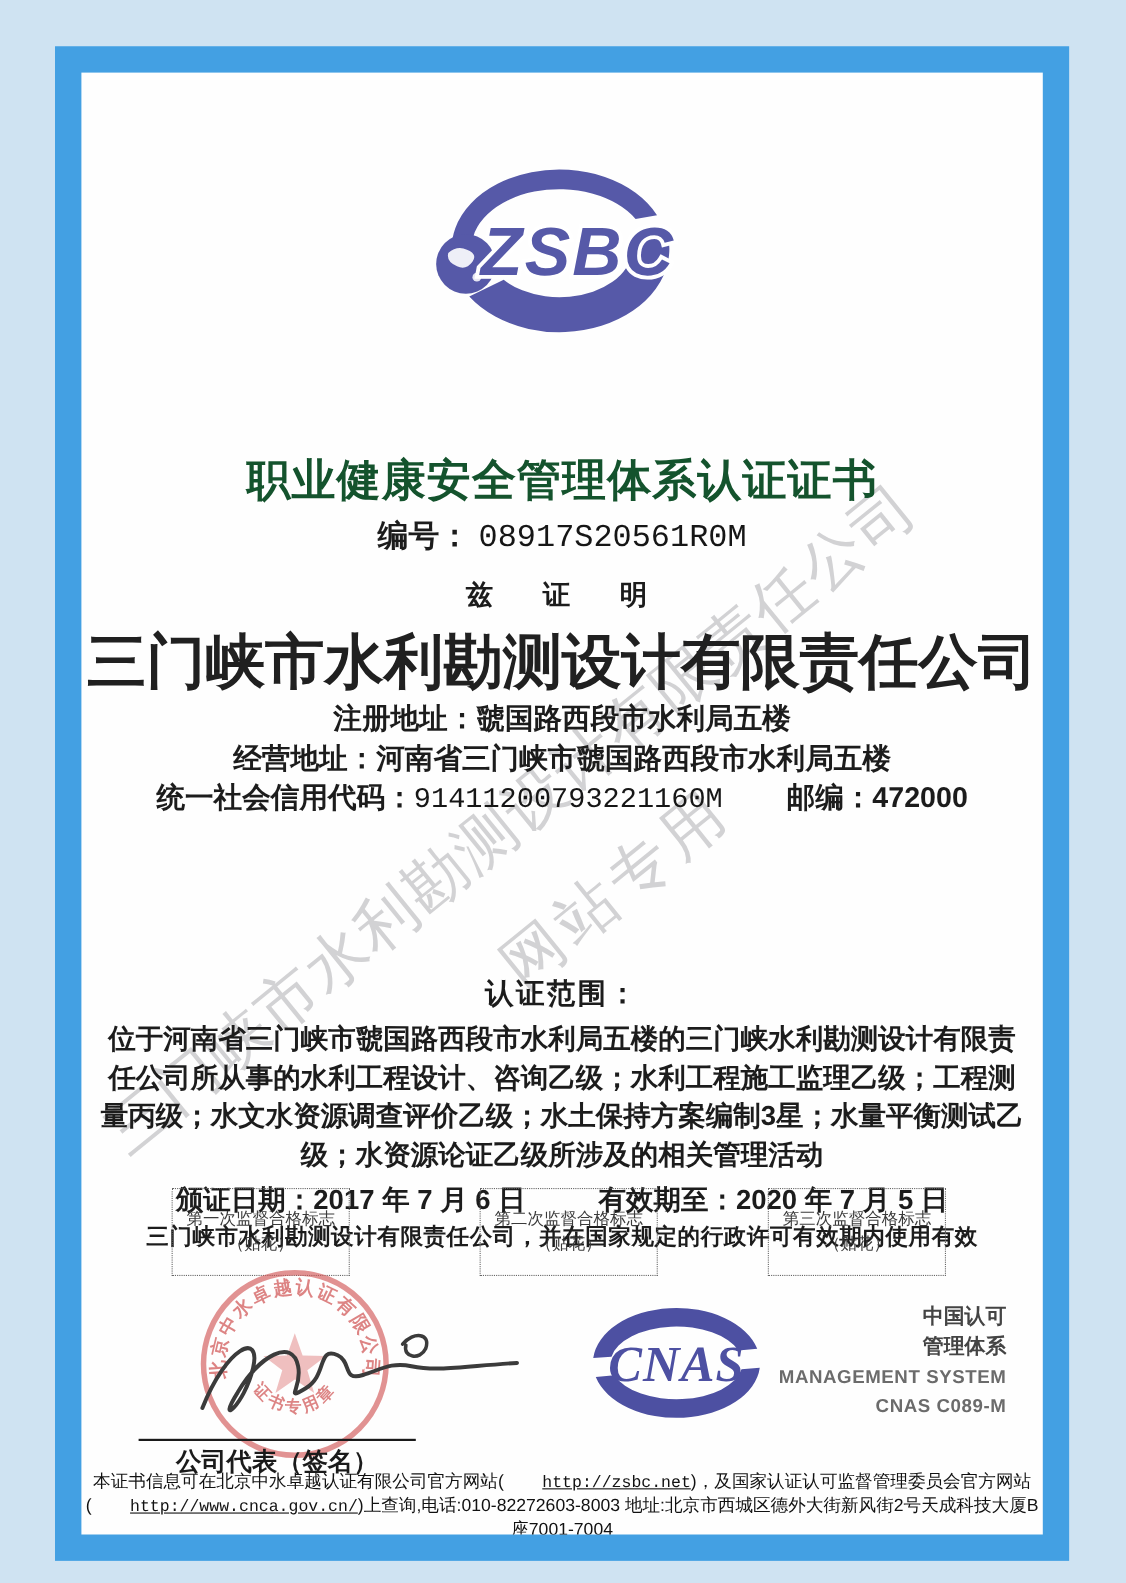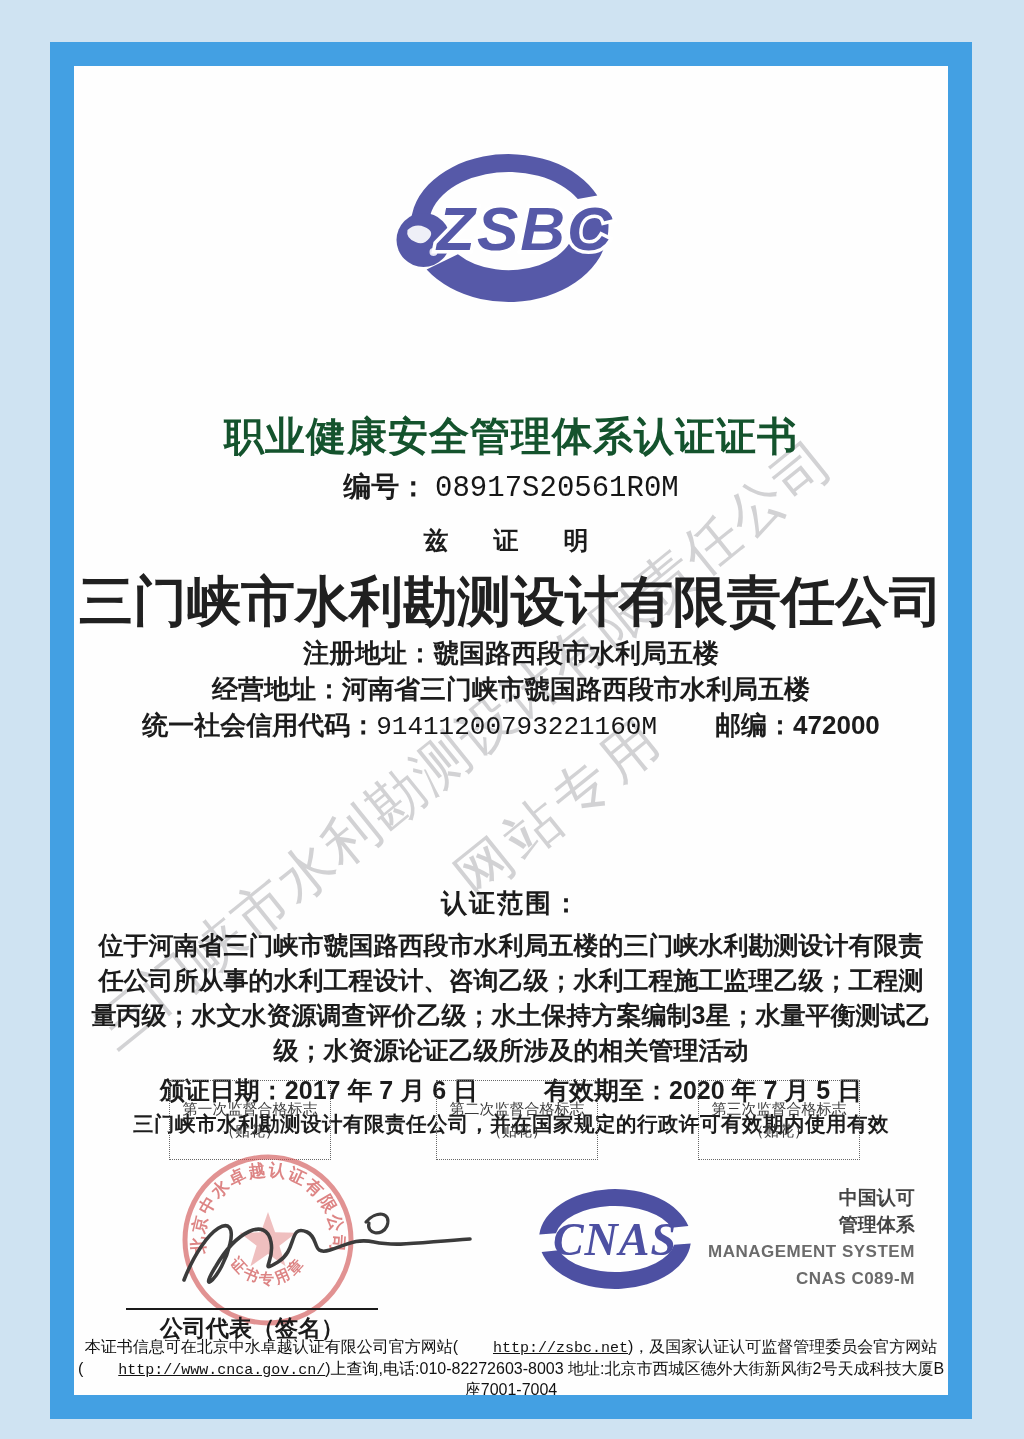--- a/index.html
+++ b/index.html
@@ -57,21 +57,21 @@
   .dates{top:1008px;font-size:25px;font-weight:700;display:flex;justify-content:center;gap:66px;}
   .note{top:1044px;font-size:20.5px;font-weight:700;letter-spacing:0.5px;}
   .boxes{position:absolute;top:1014px;left:0;width:100%;height:80px;}
   .sbox{
     position:absolute;top:0;width:160px;height:78px;
     border:1px dotted #666;
     display:flex;flex-direction:column;justify-content:center;align-items:center;
     font-size:15px;color:#3a3a3a;line-height:22px;
     background:transparent;
   }
-  .sbox.b1{left:95px;} .sbox.b2{left:362px;} .sbox.b3{left:624px;}
+  .sbox.b1{left:82px;} .sbox.b2{left:362px;} .sbox.b3{left:624px;}
   .stamp{position:absolute;left:104px;top:1084px;width:180px;height:180px;opacity:0.85;}
   .signature{position:absolute;left:96px;top:1136px;width:316px;height:104px;}
   .cnas-logo{position:absolute;left:461px;top:1117px;width:160px;height:112px;}
   .cnas-text{position:absolute;left:634px;top:1118px;text-align:right;}
   .cnas-text .cn{font-size:19px;color:#444;font-weight:700;line-height:27px;}
   .cnas-text .en{font-size:17px;color:#6b6b6b;font-weight:700;line-height:27px;letter-spacing:0.5px;}
   .sig-block{
     position:absolute;left:52px;top:1242px;width:252px;
     border-top:2px solid #1a1a1a;
     text-align:center;padding-top:3px;

